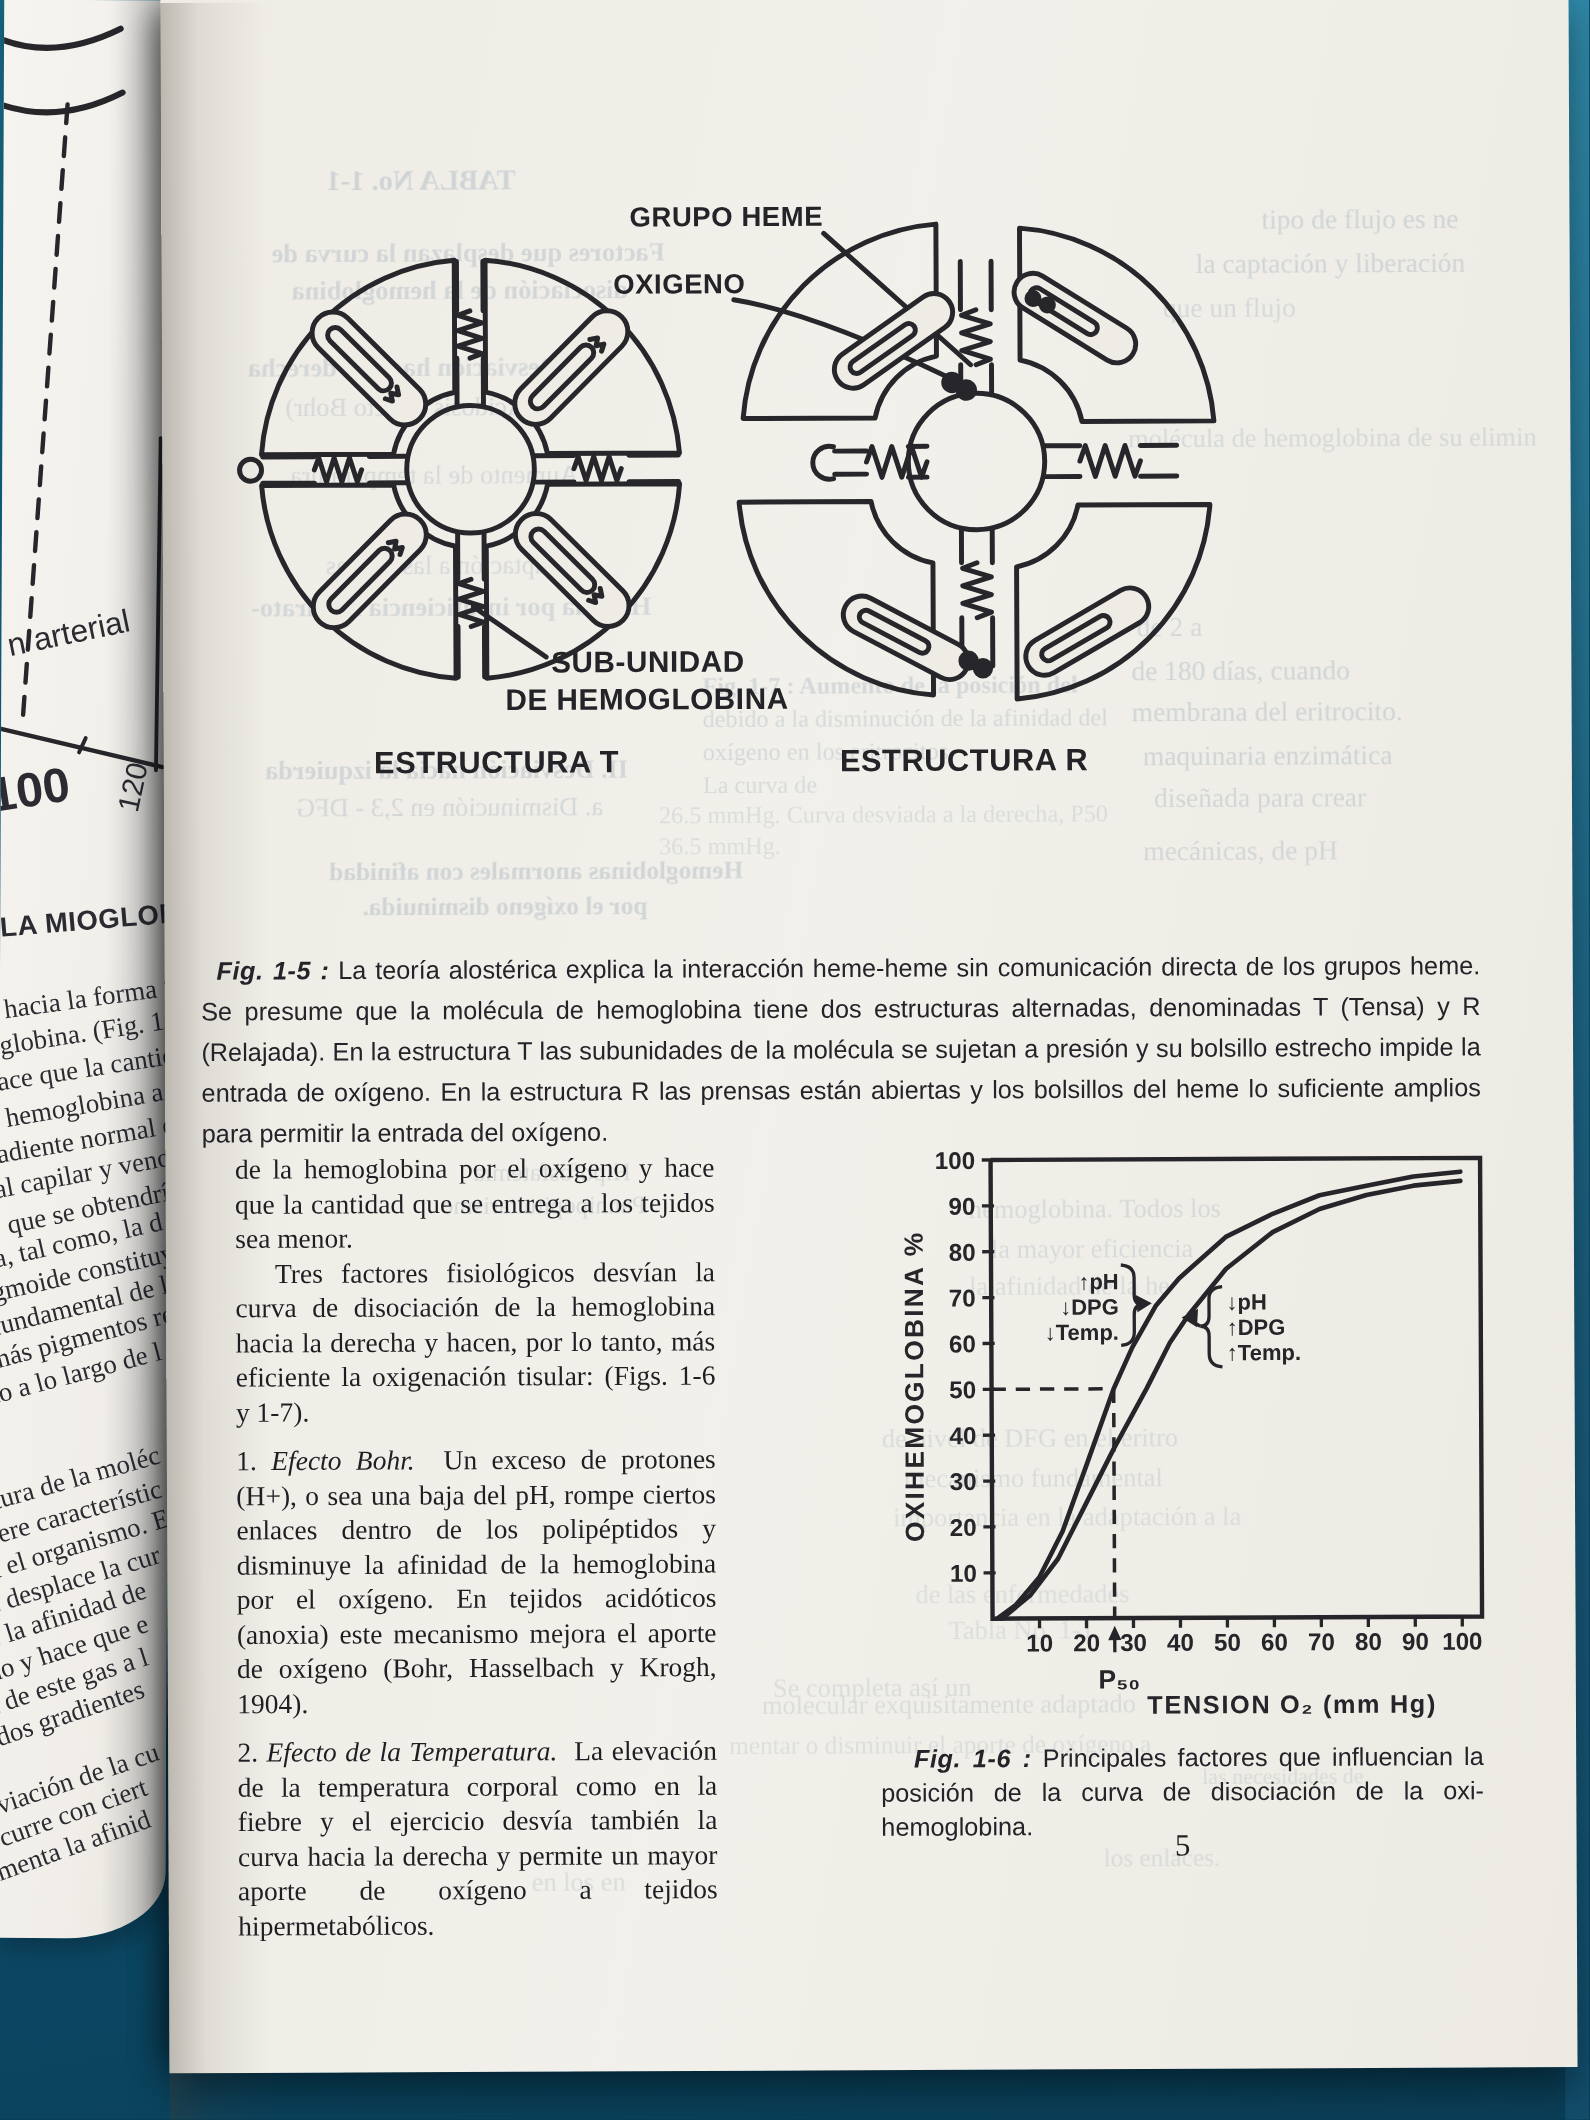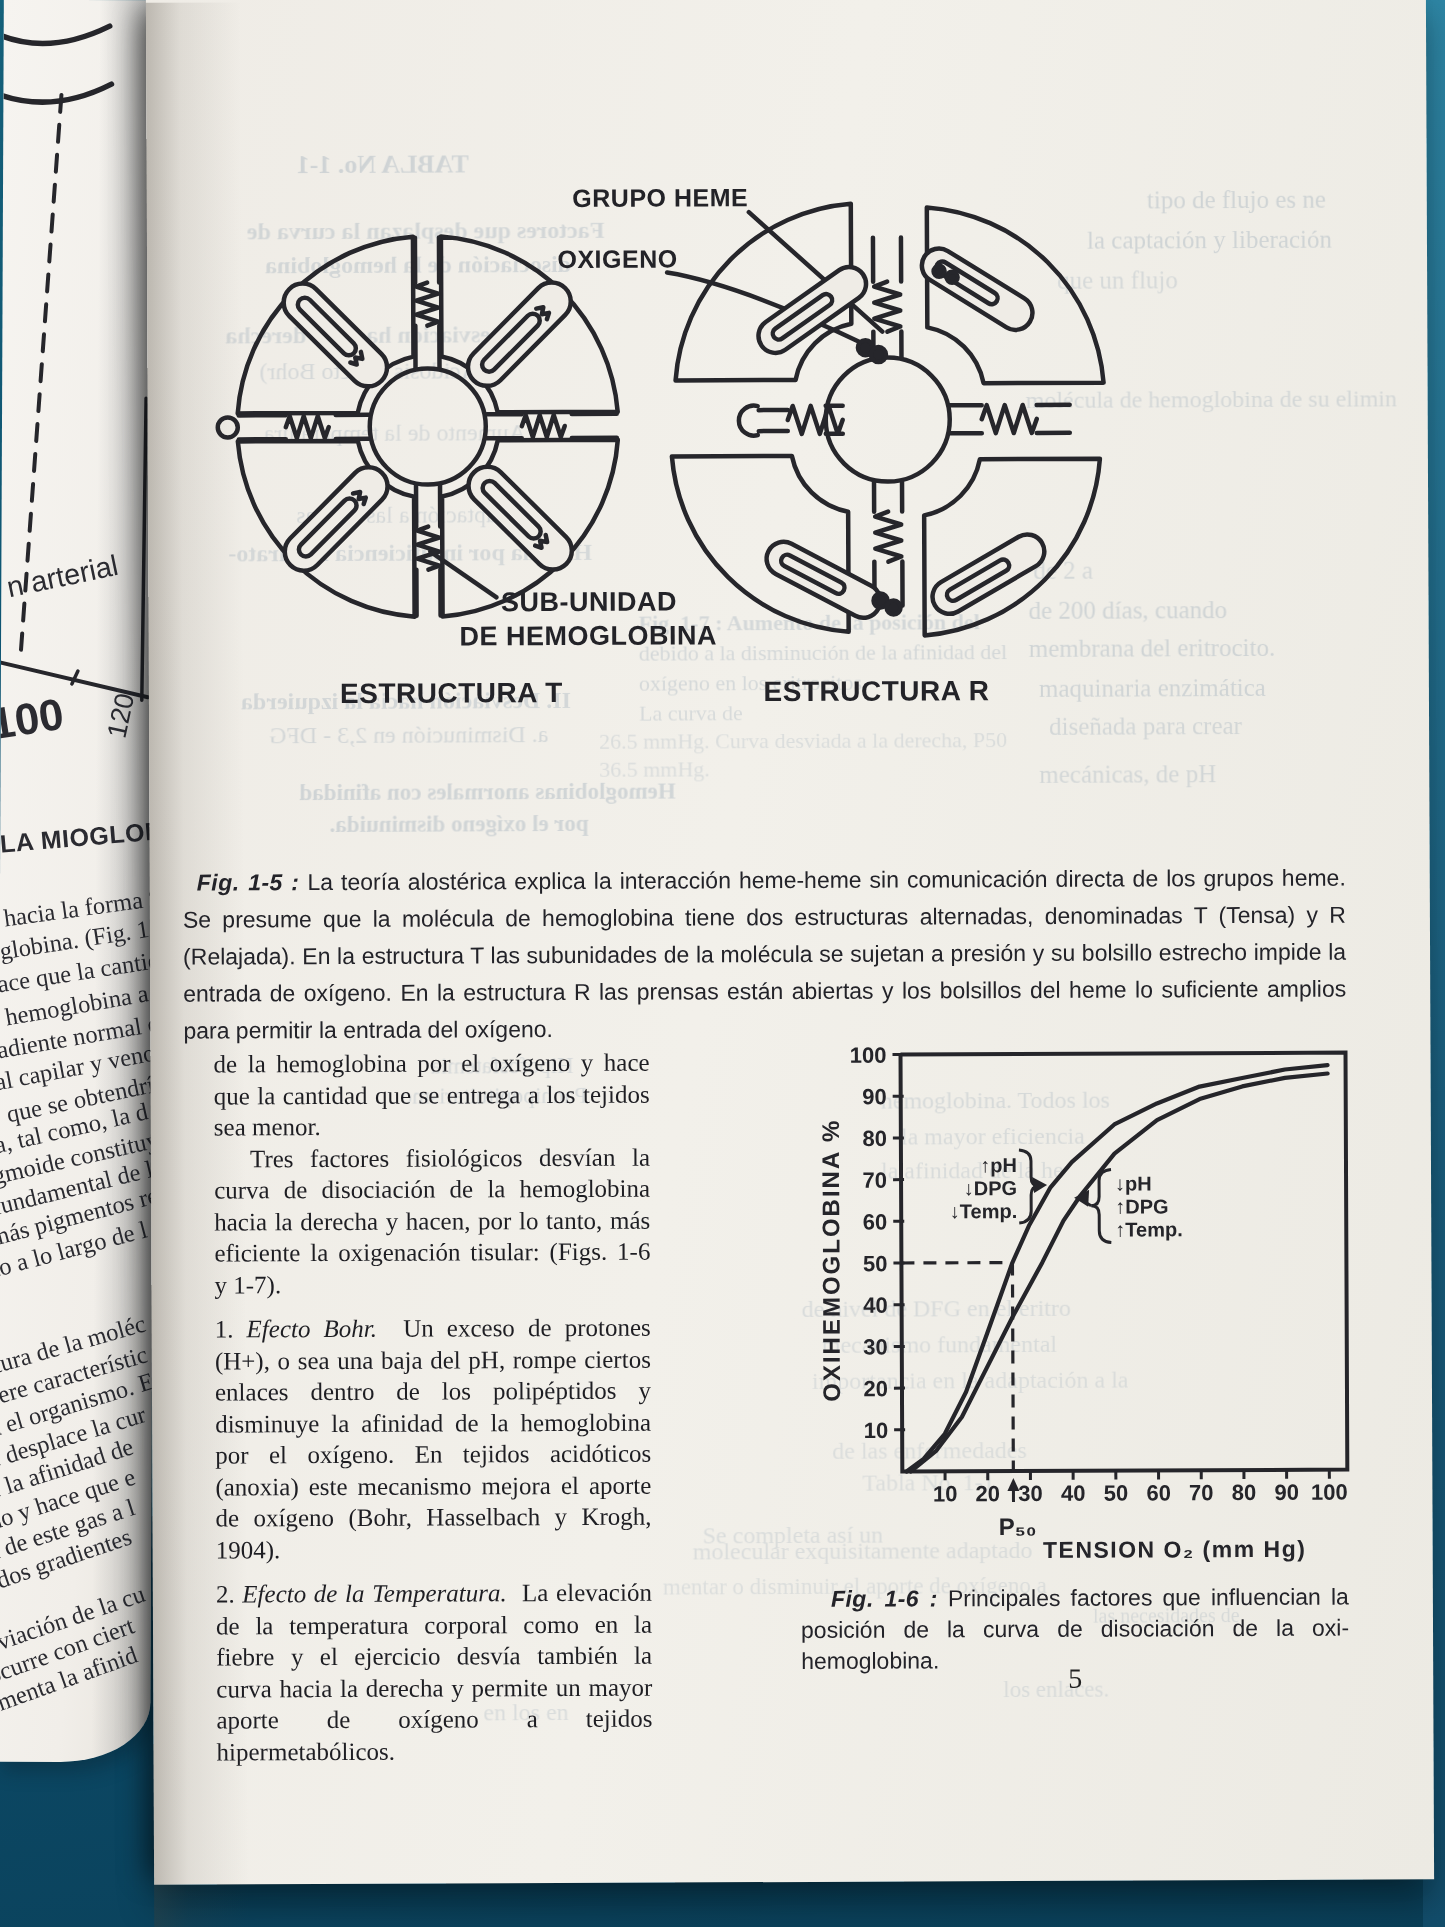--- a/index.html
+++ b/index.html
@@ -105,21 +105,21 @@
           <span class="bleed" style="left: 270px; top: 720px; font-size: 24px; opacity: 0.18; display: inline-block; transform: scaleX(-1);">a. Disminución en 2,3 - DFG</span>
           <span class="bleed" style="left: 300px; top: 778px; font-size: 23px; opacity: 0.2; font-weight: bold; display: inline-block; transform: scaleX(-1);">Hemoglobinas anormales con afinidad</span>
           <span class="bleed" style="left: 330px; top: 810px; font-size: 23px; opacity: 0.2; font-weight: bold; display: inline-block; transform: scaleX(-1);">por el oxígeno disminuida.</span>
           <span class="bleed" style="left: 430px; top: 1052px; font-size: 23px; opacity: 0.16; display: inline-block; transform: scaleX(-1);">Hipofosfatemia</span>
           <span class="bleed" style="left: 400px; top: 1082px; font-size: 23px; opacity: 0.16; display: inline-block; transform: scaleX(-1);">Panhipopituitarismo</span>
           <span class="bleed" style="left: 1150px; top: 188px; font-size: 25px; opacity: 0.2;">tipo de flujo es ne</span>
           <span class="bleed" style="left: 1090px; top: 228px; font-size: 25px; opacity: 0.2;">la captación y liberación</span>
           <span class="bleed" style="left: 1060px; top: 268px; font-size: 25px; opacity: 0.16;">que un flujo</span>
           <span class="bleed" style="left: 1028px; top: 388px; font-size: 24px; opacity: 0.17;">molécula de hemoglobina de su elimin</span>
           <span class="bleed" style="left: 1035px; top: 558px; font-size: 25px; opacity: 0.17;">de 2 a</span>
-          <span class="bleed" style="left: 1030px; top: 598px; font-size: 25px; opacity: 0.2;">de 200 días, cuando</span>
+          <span class="bleed" style="left: 1030px; top: 598px; font-size: 25px; opacity: 0.2;">de 180 días, cuando</span>
           <span class="bleed" style="left: 1030px; top: 636px; font-size: 25px; opacity: 0.2;">membrana del eritrocito.</span>
           <span class="bleed" style="left: 1040px; top: 676px; font-size: 25px; opacity: 0.2;">maquinaria enzimática</span>
           <span class="bleed" style="left: 1050px; top: 714px; font-size: 25px; opacity: 0.18;">diseñada para crear</span>
           <span class="bleed" style="left: 1040px; top: 752px; font-size: 25px; opacity: 0.18; margin-top: 10px;">mecánicas, de pH</span>
           <span class="bleed" style="left: 640px; top: 610px; font-size: 22px; opacity: 0.18; font-weight: bold;">Fig. 1-7 : Aumento de la posición del</span>
           <span class="bleed" style="left: 640px; top: 640px; font-size: 22px; opacity: 0.18;">debido a la disminución de la afinidad del</span>
           <span class="bleed" style="left: 640px; top: 670px; font-size: 22px; opacity: 0.18;">oxígeno en los eritrocitos.</span>
           <span class="bleed" style="left: 640px; top: 700px; font-size: 22px; opacity: 0.16;">La curva de</span>
           <span class="bleed" style="left: 600px; top: 728px; font-size: 22px; opacity: 0.14;">26.5 mmHg. Curva desviada a la derecha, P50</span>
           <span class="bleed" style="left: 600px; top: 756px; font-size: 22px; opacity: 0.14;">36.5 mmHg.</span>

